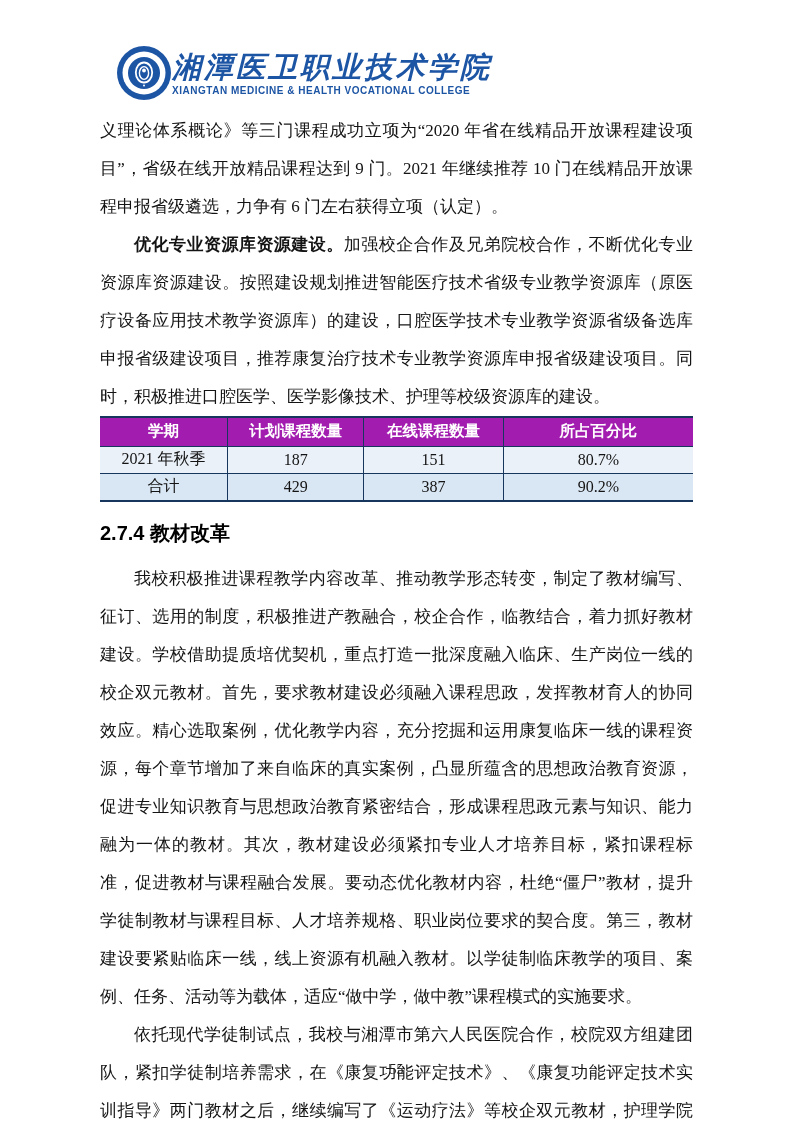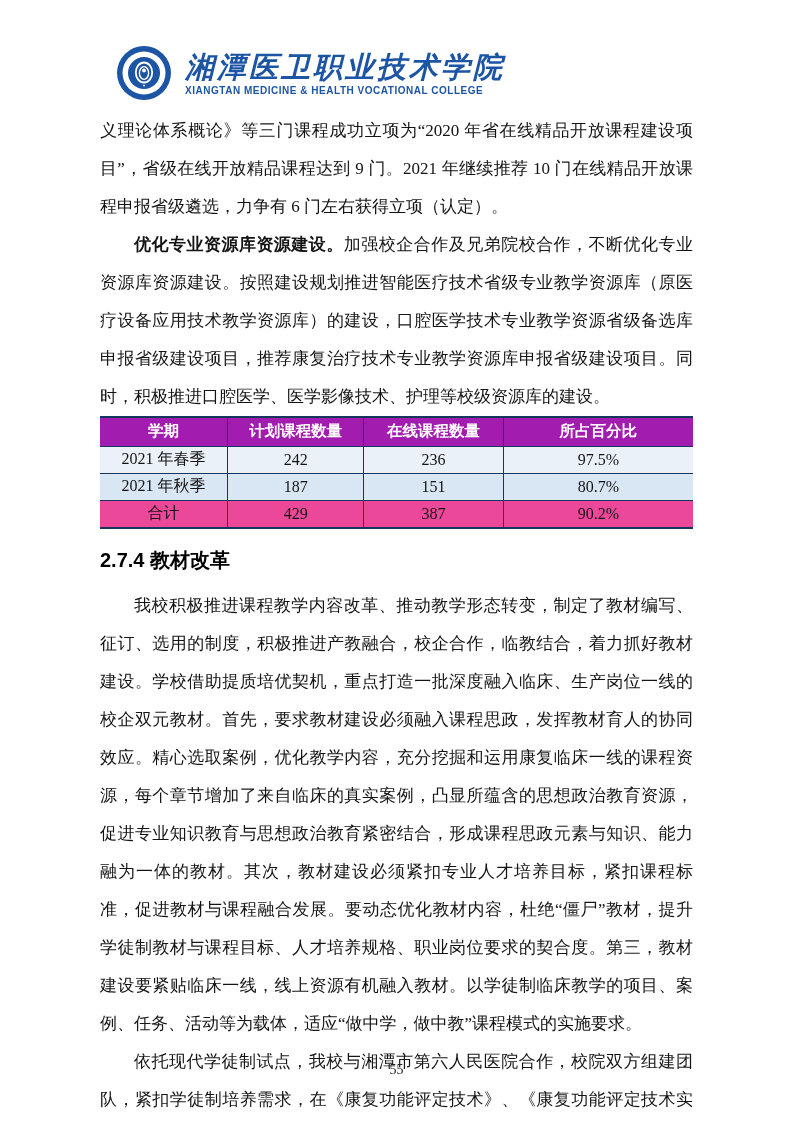--- a/index.html
+++ b/index.html
@@ -7,21 +7,21 @@
     width:793px;height:1122px;overflow:hidden;
     font-family:"Liberation Serif","DejaVu Serif",serif;
     color:#141414;
   }
   .page{
     position:relative;box-sizing:border-box;
     width:793px;height:1122px;
     padding:44px 100px 0 100px;
   }
   
-  .logo-row{display:flex;align-items:center;gap:13px;margin:0 0 10px 16px;height:58px;}
+  .logo-row{display:flex;align-items:center;margin:0 0 10px 16px;height:58px;}
   .emblem{width:56px;height:56px;flex:0 0 auto;}
   .logo-text{display:flex;flex-direction:column;justify-content:center;}
   .logo-zh{
     font-family:"DejaVu Serif","Liberation Serif",serif;
     font-weight:bold;font-style:italic;
     font-size:29px;line-height:32px;letter-spacing:3px;
     color:#1d55a5;white-space:nowrap;
   }
   .logo-en{
     font-family:"Liberation Sans","DejaVu Sans",sans-serif;
@@ -107,26 +107,20 @@
     <thead>
       <tr>
         <th>学期</th>
         <th>计划课程数量</th>
         <th>在线课程数量</th>
         <th>所占百分比</th>
       </tr>
     </thead>
     <tbody>
       <tr>
-        <td>2021 年春季</td>
-        <td>242</td>
-        <td>236</td>
-        <td>97.5%</td>
-      </tr>
-      <tr>
         <td>2021 年秋季</td>
         <td>187</td>
         <td>151</td>
         <td>80.7%</td>
       </tr>
       <tr>
         <td>合计</td>
         <td>429</td>
         <td>387</td>
         <td>90.2%</td>

